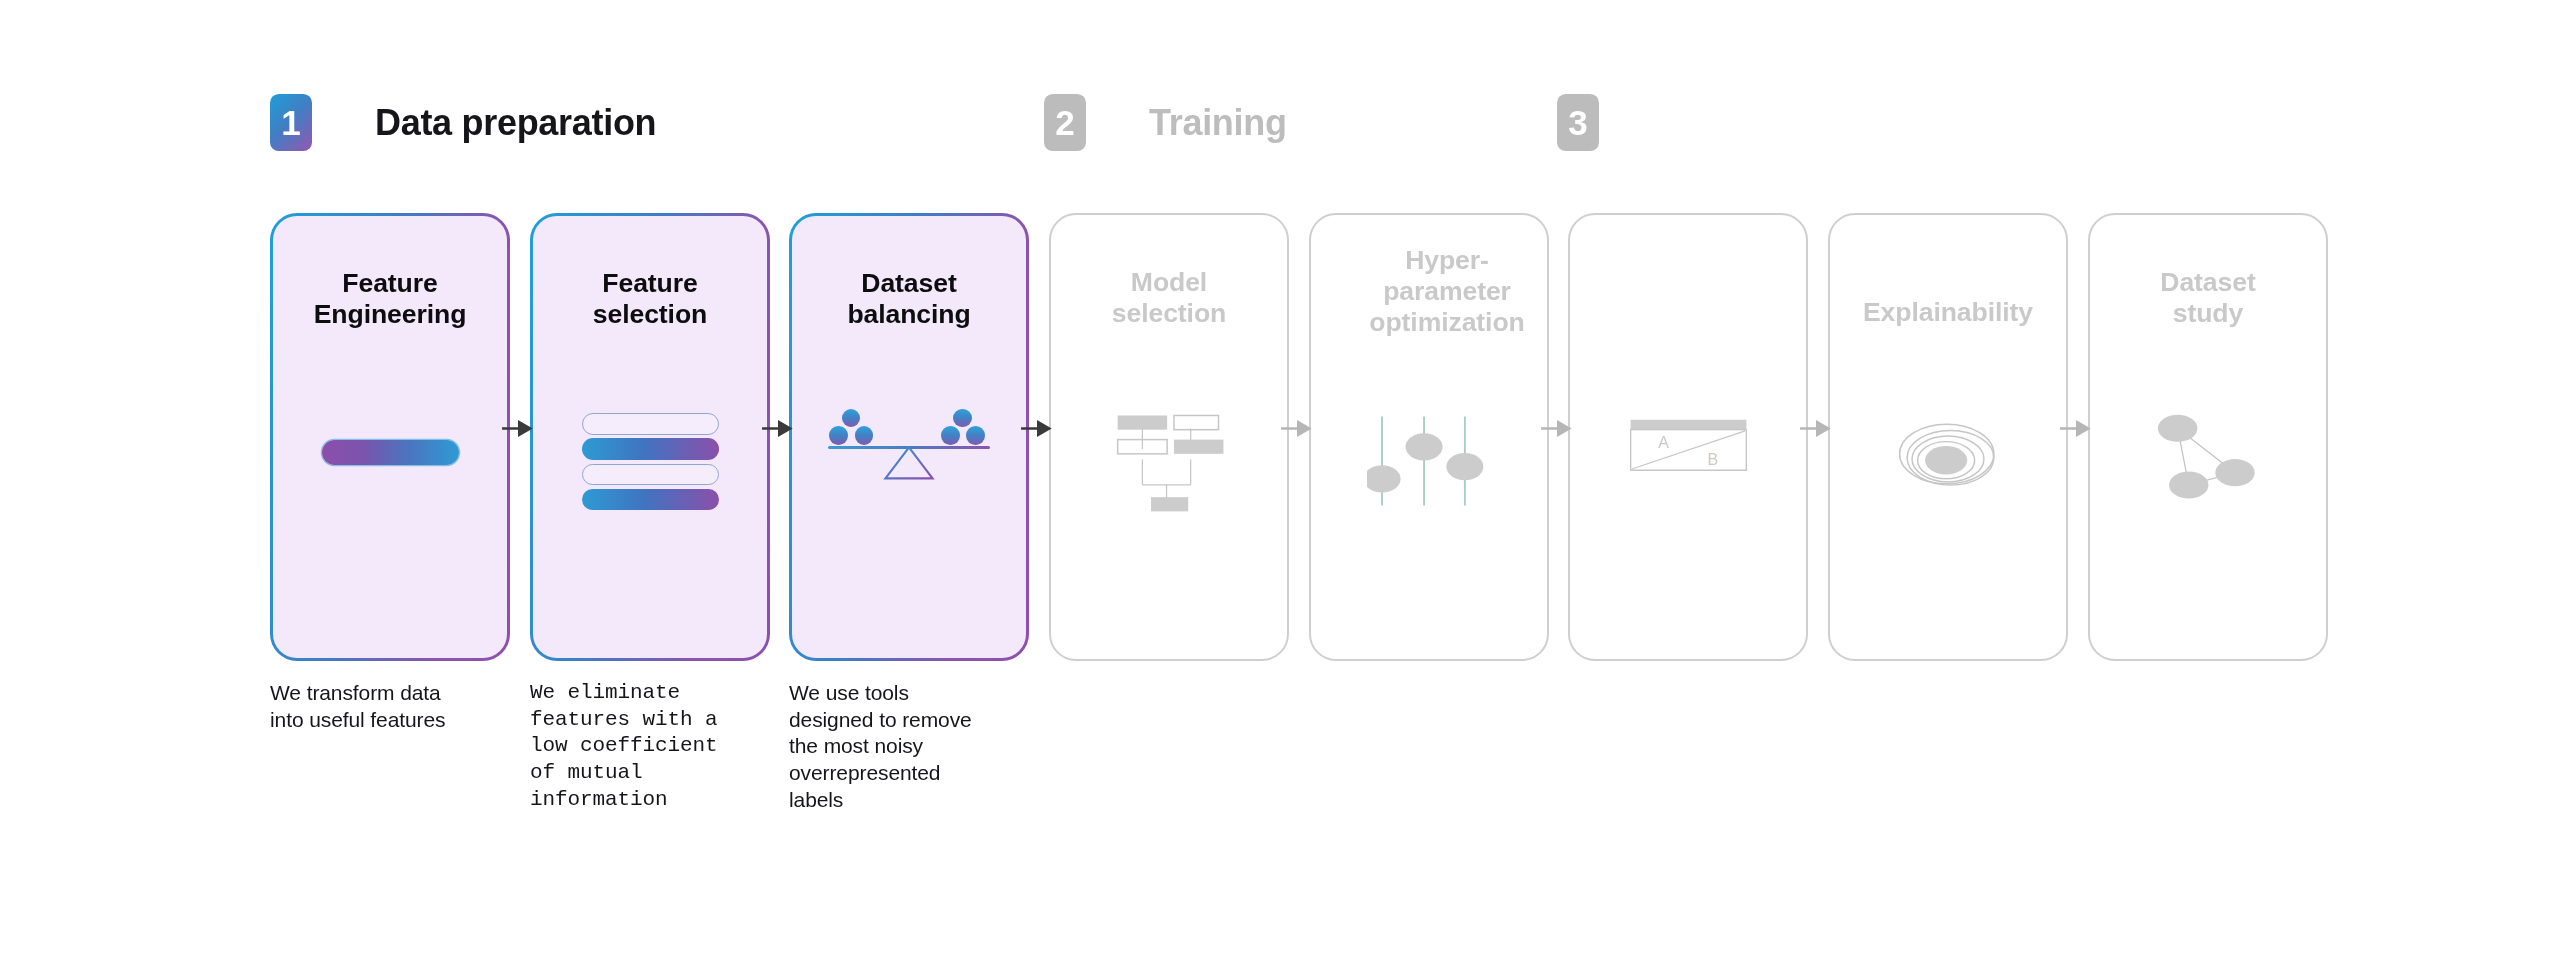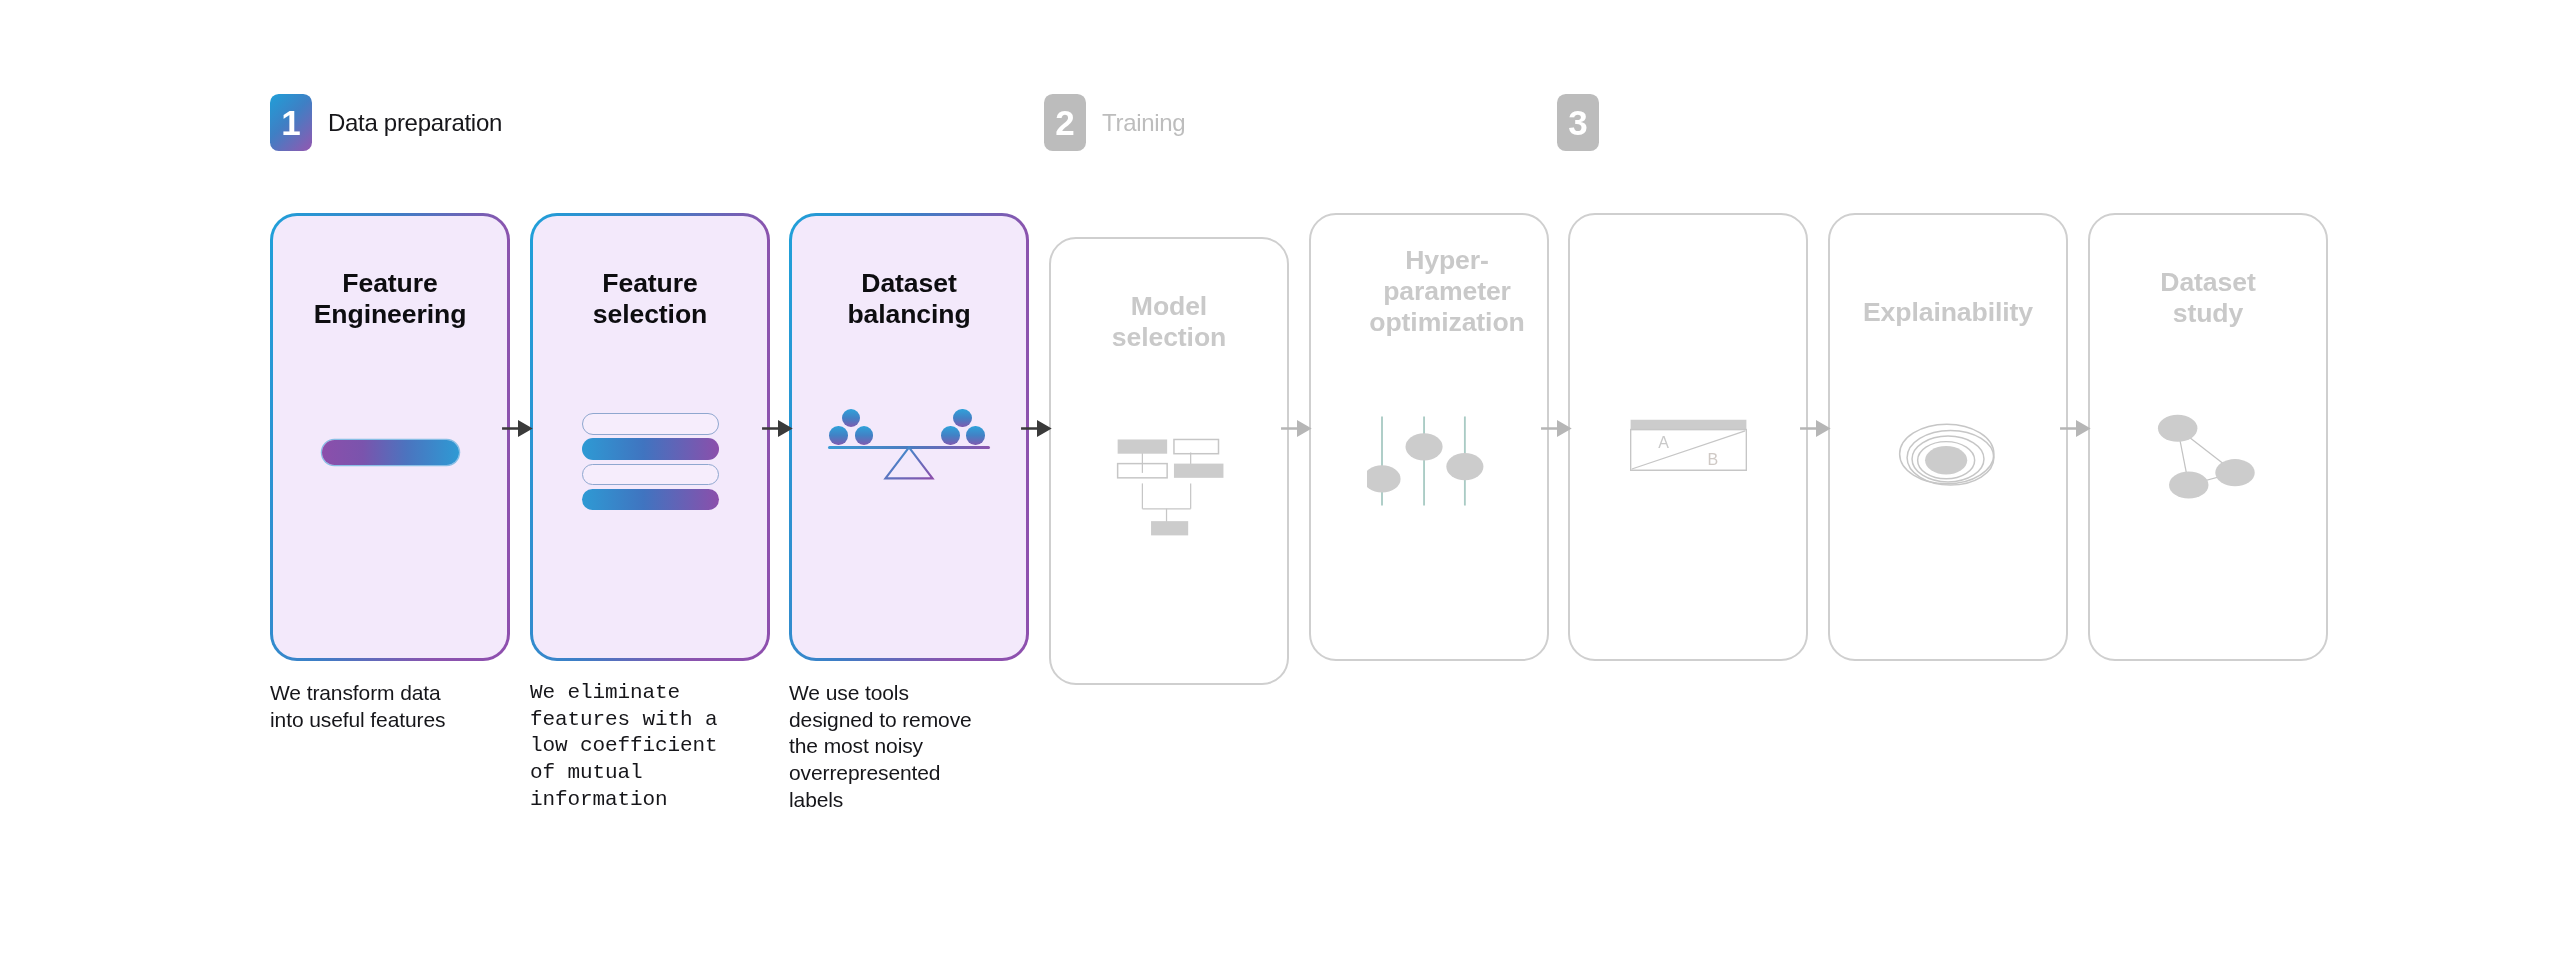--- a/index.html
+++ b/index.html
@@ -6,21 +6,21 @@
   body{width:2576px;height:969px;position:relative;overflow:hidden;
        font-family:"Liberation Sans",sans-serif;-webkit-font-smoothing:antialiased;}
 
   
   .stage-header{position:absolute;display:flex;align-items:center;gap:16px;}
   .stage-badge{width:42px;height:57px;border-radius:8.7px;display:flex;
                align-items:center;justify-content:center;
                font-size:35px;font-weight:700;color:#ffffff;line-height:1;}
   .stage-badge.active{background:linear-gradient(135deg,#1f9fd8 0%,#3f7fc4 45%,#9457b0 100%);}
   .stage-badge.muted{background:#bcbcbc;}
-  .stage-title{font-size:24px;font-weight:400;letter-spacing:-0.3px;white-space:nowrap;}
+  .stage-title{font-size:36px;font-weight:700;letter-spacing:-0.3px;white-space:nowrap;margin-left:47px;}
   .stage-title.active{color:#16161a;}
   .stage-title.muted{color:#bdbdbd;}
 
   
   .card{position:absolute;top:213px;width:240px;height:448px;border-radius:27px;
         box-sizing:border-box;display:flex;flex-direction:column;align-items:center;}
   .card.active{background:#f3e9fb;padding:0;
         background-image:linear-gradient(#f3e9fb,#f3e9fb),
                          linear-gradient(100deg,#1fa0d9 0%,#3e7ec6 40%,#8a54ae 75%,#8e4fae 100%);
         background-origin:border-box;background-clip:padding-box,border-box;
@@ -127,21 +127,21 @@
           <stop offset="0" stop-color="#2e9ad4"></stop>
               <stop offset="1" stop-color="#8b4fab"></stop>
         </linearGradient>
           </defs>
         <path d="M42 2 L80 52 L4 52 Z" fill="none" stroke="url(#fgrad)" stroke-width="3.5"></path>
       </svg>
     </div>
   </div>
 </div>
 
-<div class="card muted" style="left:1049px;margin-top:24px;">
+<div class="card muted" style="left:1049px;">
   <div class="card-title">
     <span>Model</span><br>
     <span>selection</span>
   </div>
   <div class="icon-slot" style="top:198px;">
     <svg width="130" height="99" viewBox="0 0 210 160">
       <line x1="62" y1="25" x2="62" y2="58" stroke="#c6c6c6" stroke-width="2"></line>
       <line x1="140" y1="25" x2="140" y2="58" stroke="#c6c6c6" stroke-width="2"></line>
       <line x1="62" y1="75" x2="62" y2="116" stroke="#c6c6c6" stroke-width="2"></line>
       <line x1="140" y1="75" x2="140" y2="116" stroke="#c6c6c6" stroke-width="2"></line>

